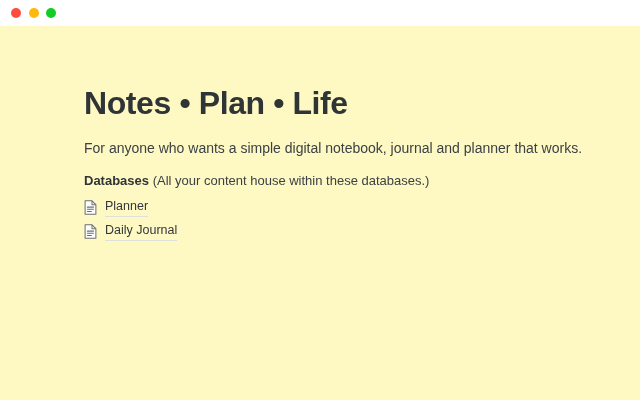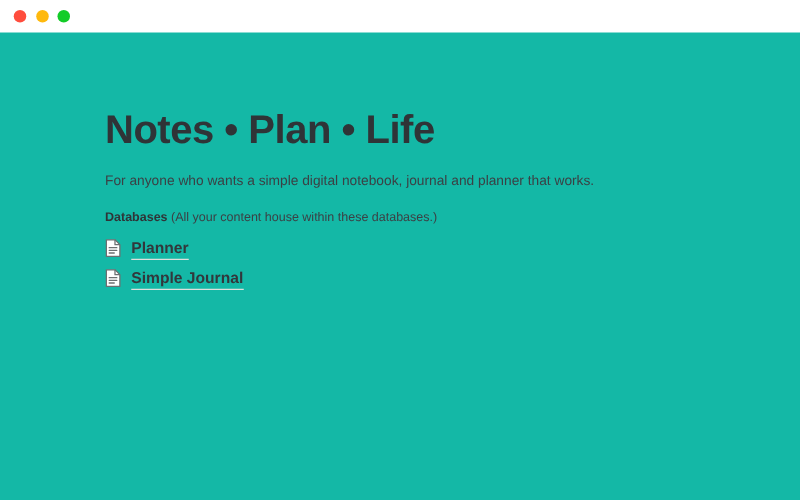--- a/index.html
+++ b/index.html
@@ -12,21 +12,21 @@
     height: 400px;
     overflow: hidden;
     font-family: "Liberation Sans", sans-serif;
     -webkit-font-smoothing: antialiased;
   }
 
   .window {
     position: relative;
     width: 640px;
     height: 400px;
-    background: #14b8a6;
+    background: #fef9c3;
     box-sizing: border-box;
   }
 
   
   .titlebar {
     height: 26px;
     display: flex;
     align-items: center;
     padding-left: 11px;
     background: #ffffff;
@@ -58,29 +58,29 @@
     font-size: 32px;
     font-weight: bold;
     color: #2f3437;
     letter-spacing: -0.4px;
     line-height: 1.12;
     margin: 0 0 16px 0;
     white-space: nowrap;
   }
 
   .intro {
-    font-size: 11px;
+    font-size: 14px;
     color: #3b4145;
     line-height: 1.45;
     margin: 0 0 14px 0;
     white-space: nowrap;
   }
 
   .section-head {
-    font-size: 10px;
+    font-size: 13px;
     color: #3b4145;
     line-height: 1.45;
     margin: 0 0 8px 0;
     white-space: nowrap;
   }
   .section-head .lead {
     font-weight: bold;
     color: #2f3437;
   }
   .section-head .note {
@@ -101,21 +101,20 @@
     display: block;
   }
   .link-label {
     font-size: 12.5px;
     color: #32373b;
     line-height: 1.3;
     border-bottom: 1px solid #dfdfdc;
     padding-bottom: 1px;
     white-space: nowrap;
     cursor: pointer;
-    font-weight: bold;
   }
 
   .group-gap { height: 7px; }
 </style>
 </head>
 <body>
 
 <div class="window">
 
   <div class="titlebar">
@@ -144,21 +143,21 @@
         <span class="link-label">Planner</span>
       </div>
 
 
       <div class="link-row">
         <svg class="doc-icon" viewBox="0 0 14 16">
           <path d="M1.2 0.8 H8.6 L12.8 5.0 V15.2 H1.2 Z" fill="#ffffff" stroke="#6d6f71" stroke-width="1.1" stroke-linejoin="round"></path>
           <path d="M8.6 0.8 V5.0 H12.8" fill="none" stroke="#6d6f71" stroke-width="1.1" stroke-linejoin="round"></path>
           <path d="M3.6 7.6 H10.2 M3.6 9.9 H10.2 M3.6 12.2 H8.0" stroke="#6d6f71" stroke-width="1.1" stroke-linecap="round"></path>
         </svg>
-        <span class="link-label">Simple Journal</span>
+        <span class="link-label">Daily Journal</span>
       </div>
     </div>
 
     <div class="group-gap"></div>
 
 
   </div>
 </div>
 
 </body></html>

